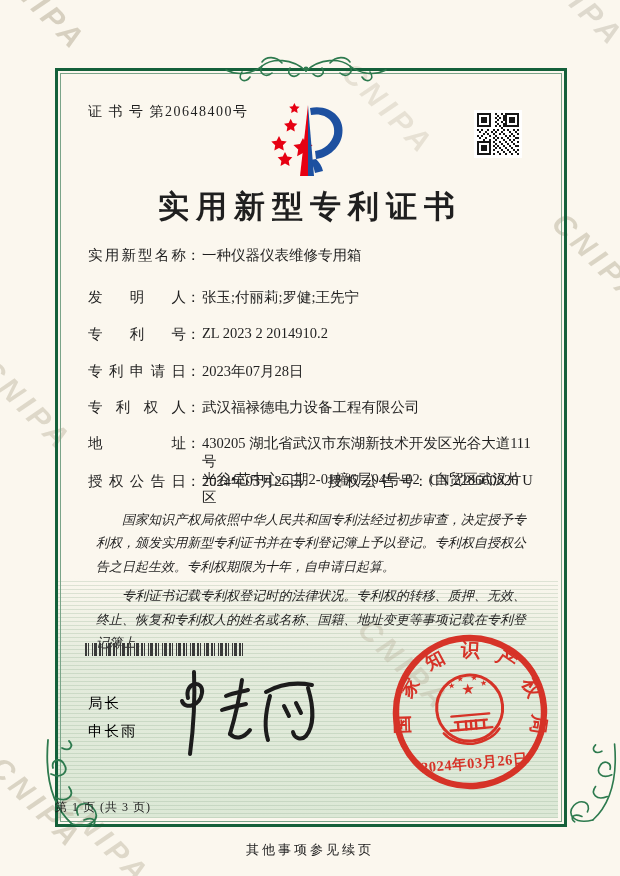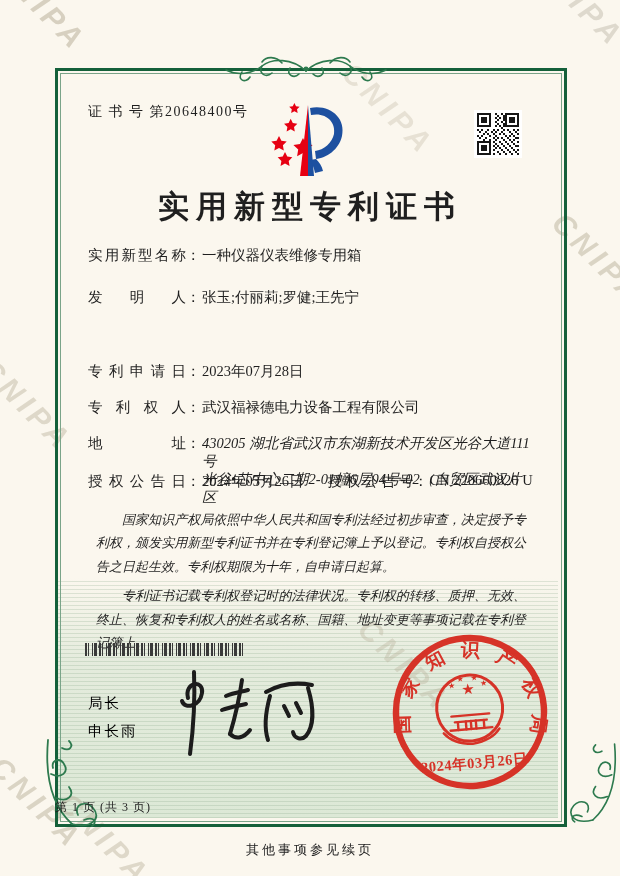--- a/index.html
+++ b/index.html
@@ -18,21 +18,21 @@
         background:
           repeating-linear-gradient(0deg, rgba(120,156,122,.22) 0 1px, rgba(0,0,0,0) 1px 4px),
           linear-gradient(180deg, rgba(223,233,219,0) 0%, rgba(216,229,211,.65) 35%, #dce8d6 100%);}
   .abs{position:absolute;z-index:4;}
   .certno{left:88px;top:103px;font-size:14px;letter-spacing:1.5px;}
   .title{left:0;right:0;top:186px;text-align:center;font-size:31px;font-weight:bold;letter-spacing:7px;}
   .frow{left:88px;font-size:14.5px;white-space:nowrap;}
   .flabel{display:inline-block;width:98px;text-align:justify;text-align-last:justify;vertical-align:top;}
   .fcolon{display:inline-block;width:16px;text-align:left;vertical-align:top;}
   .fvalue{display:inline-block;vertical-align:top;}
-  .fvalue.multi{white-space:normal;width:330px;line-height:18px;font-style:italic;}
+  .fvalue.multi{white-space:normal;width:330px;line-height:18px;}
   .pair2{display:inline-block;margin-left:24px;}
   .pair2 .flabel{width:86px;}
   .legal{left:80px;top:508px;width:462px;font-size:13px;line-height:1.8;text-align:justify;
          font-style:italic;}
   .legal p{margin:0 16px 6px;text-indent:2em;}
   .barcode{left:85px;top:643px;width:160px;height:13px;
     background:repeating-linear-gradient(90deg,#3a3a3a 0 2px,transparent 2px 3px,#3a3a3a 3px 4px,
       transparent 4px 7px,#3a3a3a 7px 8px,transparent 8px 9px,#3a3a3a 9px 12px,transparent 12px 14px);}
   .officer{left:88px;font-family:"Liberation Sans","DejaVu Sans",sans-serif;font-size:14.5px;
            letter-spacing:2px;color:#000000;}
@@ -154,20 +154,23 @@
   </div>
 
   <div class="abs title">实用新型专利证书</div>
 
   <div class="abs frow" style="top:246px">
     <span class="flabel">实用新型名称</span><span class="fcolon">：</span><span class="fvalue">一种仪器仪表维修专用箱</span>
   </div>
   <div class="abs frow" style="top:288px">
     <span class="flabel">发明人</span><span class="fcolon">：</span><span class="fvalue">张玉;付丽莉;罗健;王先宁</span>
   </div>
+  <div class="abs frow" style="top:325px">
+    <span class="flabel">专利号</span><span class="fcolon">：</span><span class="fvalue">ZL 2023 2 2014910.2</span>
+  </div>
   <div class="abs frow" style="top:362px">
     <span class="flabel">专利申请日</span><span class="fcolon">：</span><span class="fvalue">2023年07月28日</span>
   </div>
   <div class="abs frow" style="top:398px">
     <span class="flabel">专利权人</span><span class="fcolon">：</span><span class="fvalue">武汉福禄德电力设备工程有限公司</span>
   </div>
   <div class="abs frow" style="top:434px">
     <span class="flabel">地址</span><span class="fcolon">：</span><span class="fvalue multi"><span>430205 湖北省武汉市东湖新技术开发区光谷大道111号</span><br><span>光谷•芯中心二期2-01幢6层04号-02（自贸区武汉片区</span></span>
   </div>
   <div class="abs frow" style="top:472px">

